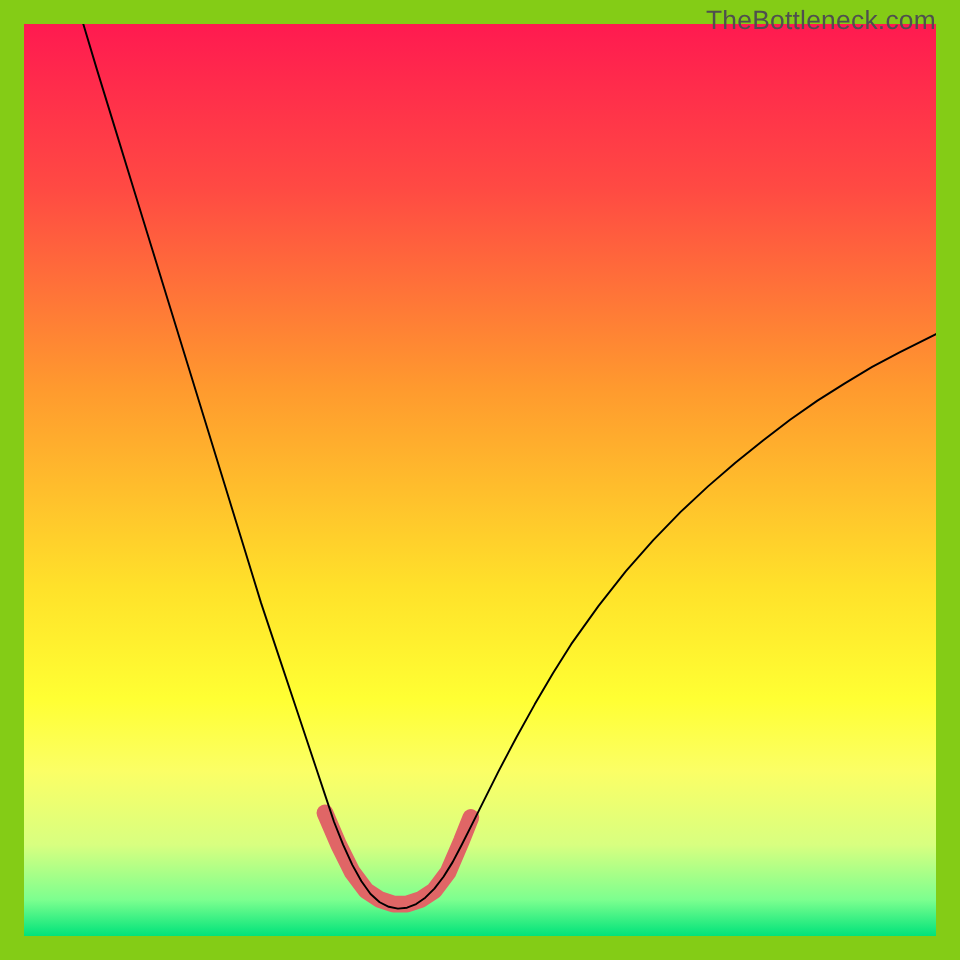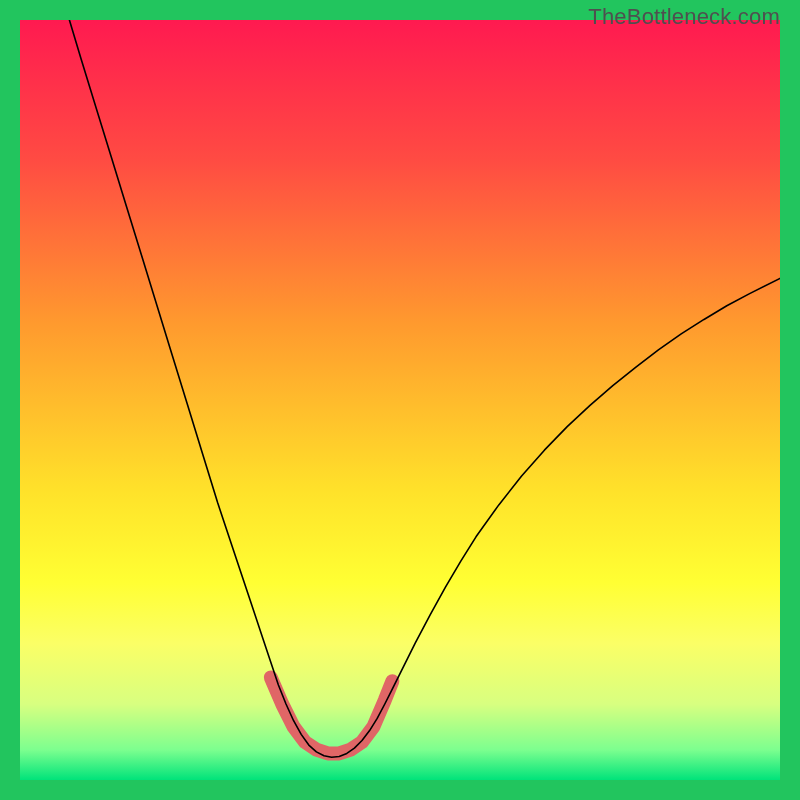--- a/index.html
+++ b/index.html
@@ -7,21 +7,21 @@
     padding: 0;
     width: 800px;
     height: 800px;
     overflow: hidden;
     background: #000;
     font-family: Arial, Helvetica, sans-serif;
   }
   .frame {
     position: absolute;
     inset: 0;
-    background: #22c55e;
+    background: #84cc16;
     text-align: center;
   }
   .plot-area {
     position: absolute;
     left: 20px;
     top: 20px;
     width: 760px;
     height: 760px;
     overflow: hidden;
   }

